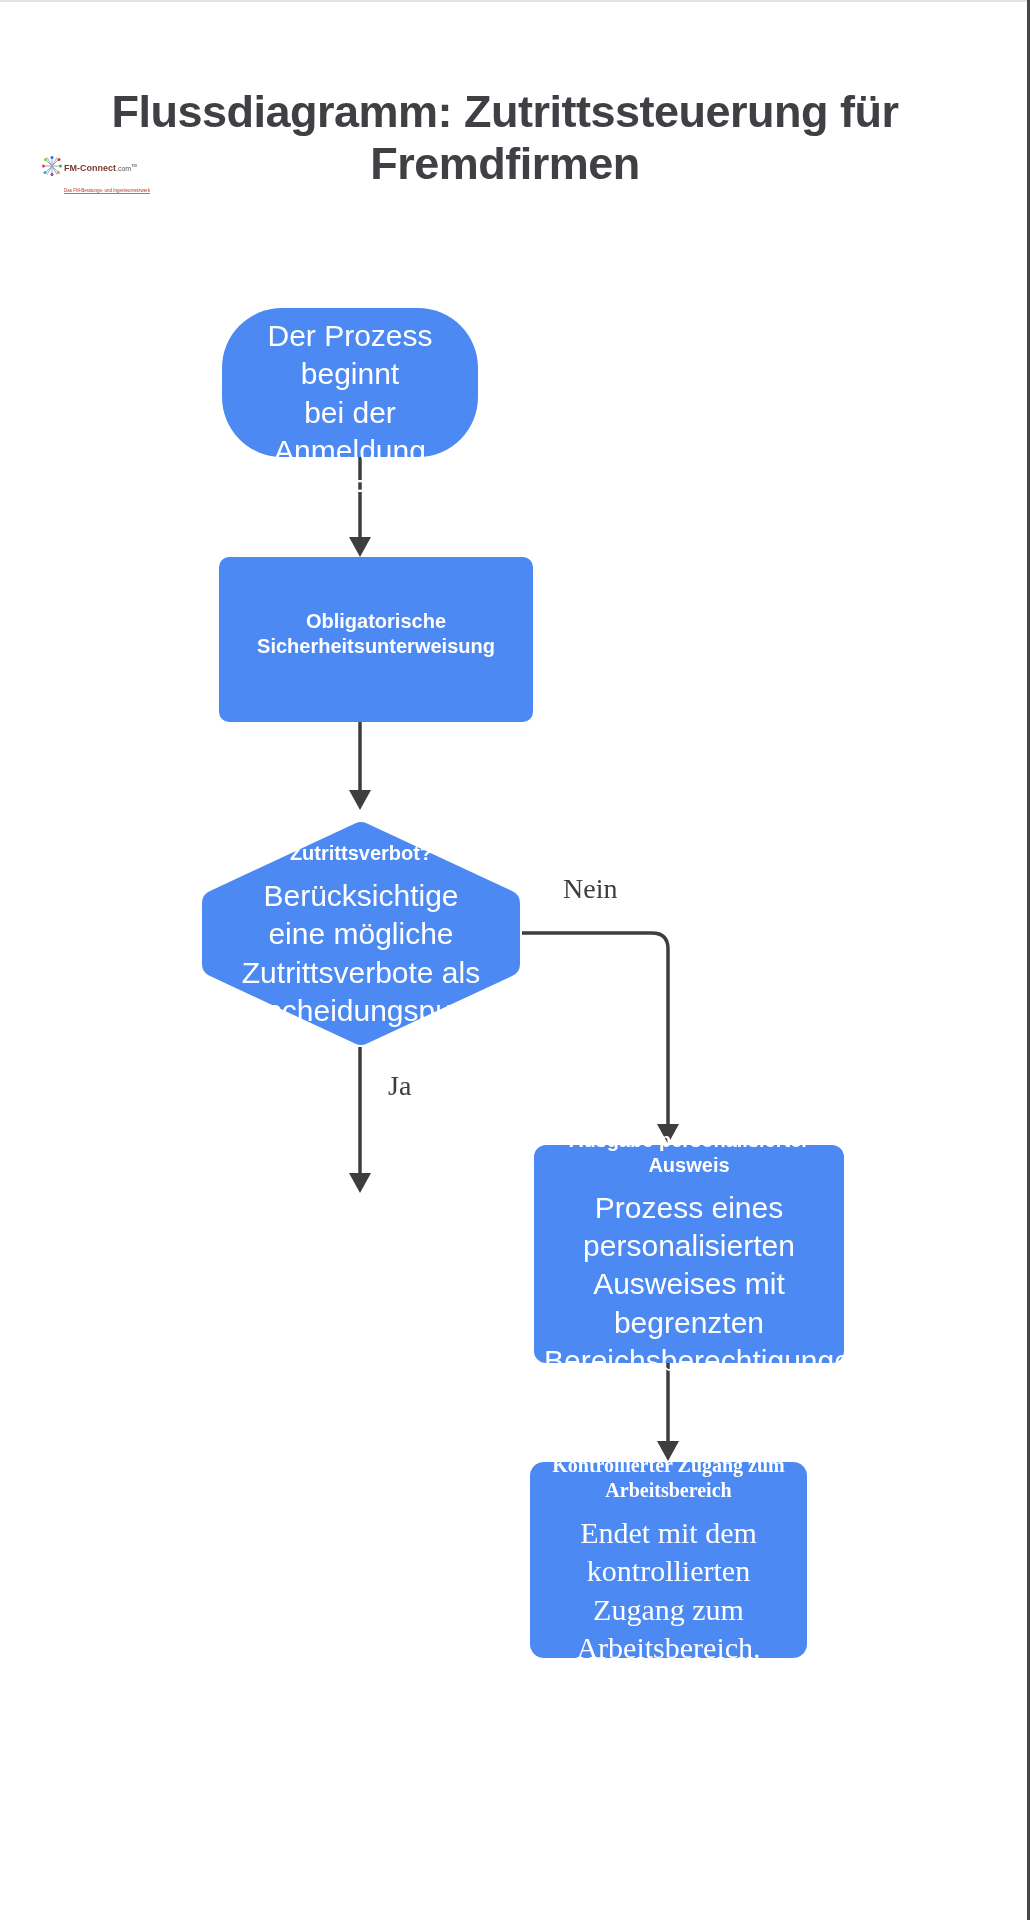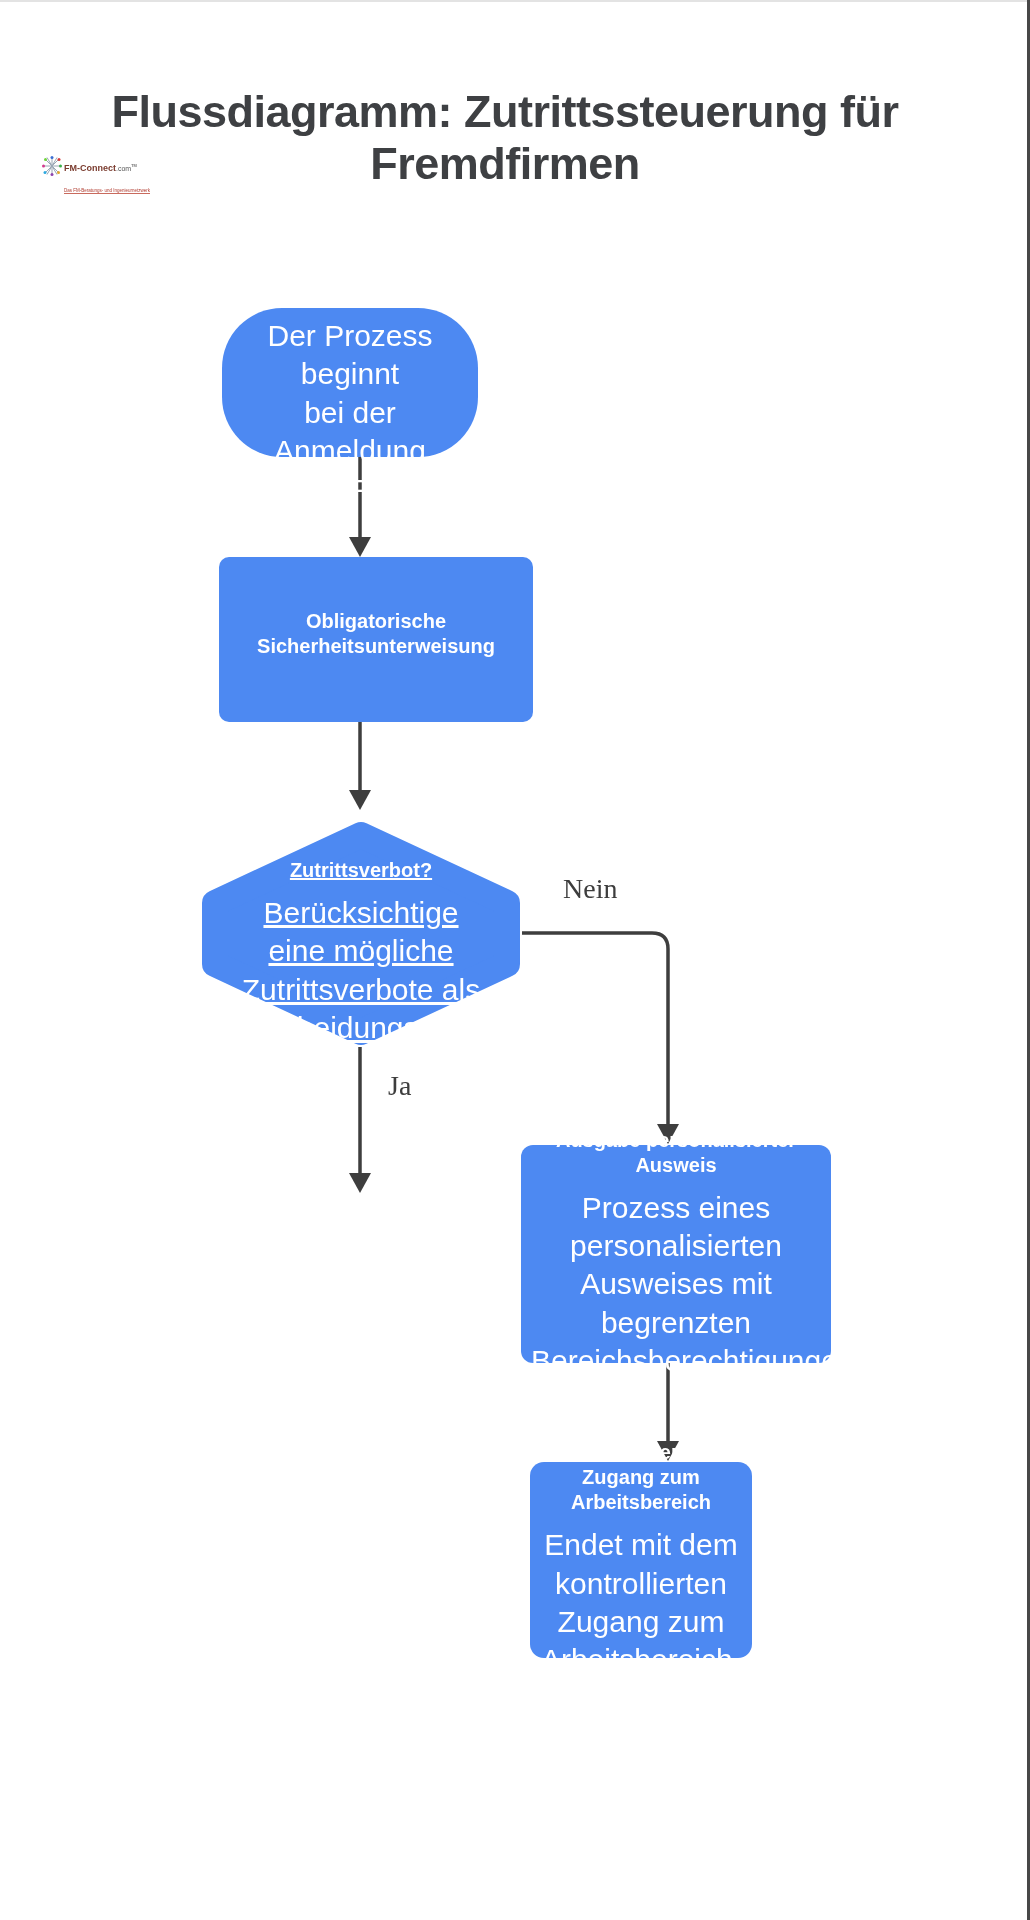--- a/index.html
+++ b/index.html
@@ -37,31 +37,31 @@
     position:absolute;background:var(--node-fill,#4d89f2);color:var(--node-text,#ffffff);
     display:flex;flex-direction:column;justify-content:center;
     text-align:center;box-sizing:border-box;padding:20px 10px;
   }
   .node-title{font-size:20px;font-weight:700;line-height:1.25;white-space:pre-line;margin-bottom:11px;}
   .node-body{font-size:30px;font-weight:400;line-height:1.28;white-space:pre-line;}
 
   .node-start{left:222px;top:308px;width:256px;height:149px;border-radius:60px;}
   .node-briefing{left:219px;top:557px;width:314px;height:165px;border-radius:10px;}
   .node-denied{left:252px;top:1194px;width:215px;height:124px;border-radius:55px;}
-  .node-badge{left:521px;top:1145px;width:310px;height:218px;border-radius:12px;}
-  .node-end{left:530px;top:1462px;width:222px;height:196px;border-radius:14px;}
+  .node-badge{left:534px;top:1145px;width:310px;height:218px;border-radius:12px;}
+  .node-end{left:530px;top:1462px;width:277px;height:196px;border-radius:14px;font-family:Liberation Serif, serif;}
 
   
   .node-decision{position:absolute;left:200px;top:820px;width:322px;height:227px;}
   .node-decision svg{position:absolute;left:0;top:0;}
   .hex{fill:var(--node-fill,#4d89f2);stroke:var(--node-fill,#4d89f2);stroke-width:26;stroke-linejoin:round;}
   .decision-text{
-    position:absolute;left:0;top:17px;width:100%;height:100%;
+    position:absolute;left:0;top:0;width:100%;height:100%;
     display:flex;flex-direction:column;justify-content:center;align-items:center;
-    text-align:center;color:var(--node-text,#ffffff);padding-top:4px;box-sizing:border-box;text-decoration:underline;
+    text-align:center;color:var(--node-text,#ffffff);padding-top:4px;box-sizing:border-box;
   }
 
   .edge-label{
     position:absolute;font-size:28px;color:var(--label-text,#3d3d3d);font-weight:400;font-family:Liberation Serif, serif;
   }
   .label-nein{left:563px;top:873px;}
   .label-ja{left:388px;top:1070px;}
 </style>
 </head>
 <body>

